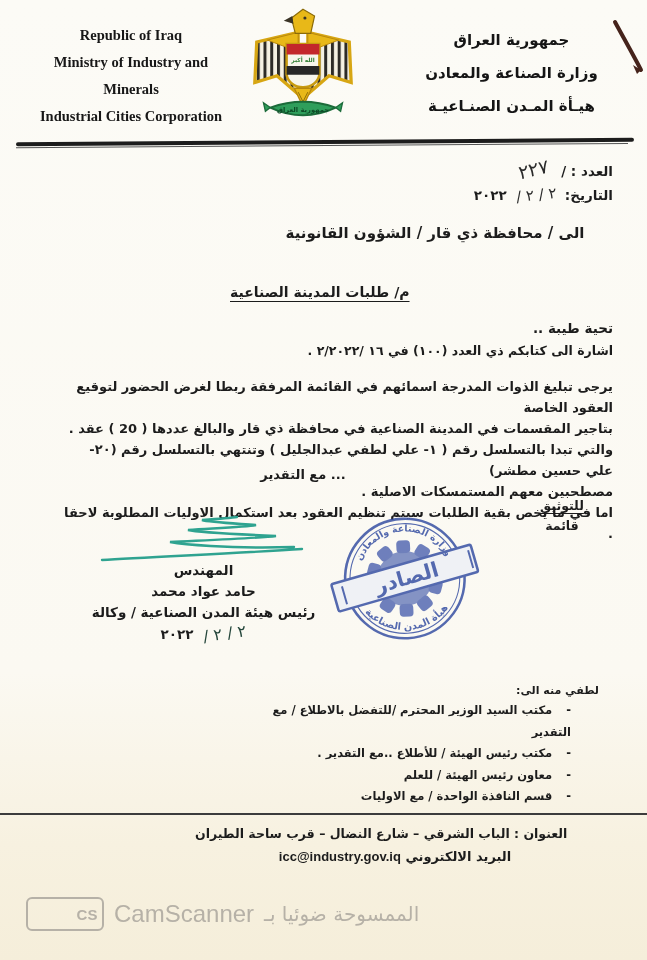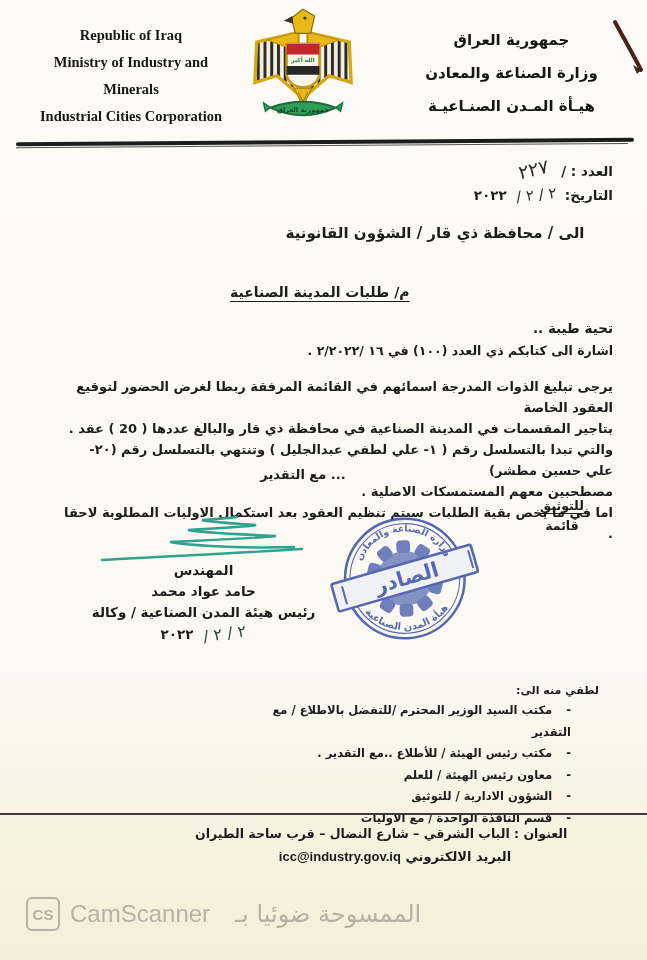--- a/index.html
+++ b/index.html
@@ -54,23 +54,23 @@
   
   .footer-line{top:813px;left:0;width:647px;height:2.4px;background:#3c3c3c;}
   .footer-address{top:826px;right:52px;width:400px;text-align:left;font-size:12.5px;}
   .footer-email{top:849px;right:52px;width:400px;text-align:center;font-size:13px;}
   .footer-email .mail{font-family:"Liberation Sans","DejaVu Sans",sans-serif;
     font-weight:700;direction:ltr;unicode-bidi:embed;}
   
   .wm{top:897px;left:26px;display:flex;align-items:center;gap:10px;color:#b6b1a7;}
   .wm-badge{width:30px;height:30px;border:2.5px solid #b6b1a7;border-radius:6px;
     display:flex;align-items:center;justify-content:center;font-size:15px;font-weight:700;
-    font-family:"Liberation Sans",sans-serif;}
+    font-family:"Liberation Sans",sans-serif;padding-left:44px;}
   .wm-name{font-size:24px;font-family:"Liberation Sans",sans-serif;font-weight:400;}
-  .wm-ar{font-size:24px;direction:rtl;font-weight:400;margin-left:15px;}
+  .wm-ar{font-size:20px;direction:rtl;font-weight:400;}
   .pen-mark{right:0px;top:10px;}
 </style>
 </head>
 <body>
 
 <div class="page">
 
   <div class="abs lh-en">
     <div>Republic of Iraq</div>
     <div>Ministry of Industry and</div>
@@ -227,24 +227,20 @@
     <div class="cc-item">
       <span class="dash">-</span>
       <span>مكتب رئيس الهيئة / للأطلاع ..مع التقدير .</span>
     </div>
     <div class="cc-item">
       <span class="dash">-</span>
       <span>معاون رئيس الهيئة / للعلم</span>
     </div>
     <div class="cc-item">
       <span class="dash">-</span>
-      <span>الشؤون الادارية / للتوثيق</span>
-    </div>
-    <div class="cc-item">
-      <span class="dash">-</span>
       <span>قسم النافذة الواحدة / مع الاوليات</span>
     </div>
   </div>
 
   <div class="abs footer-line"></div>
   <div class="abs footer-address ar">العنوان : الباب الشرقي – شارع النضال – قرب ساحة الطيران</div>
   <div class="abs footer-email ar">
     <span>البريد الالكتروني</span>
     <span class="mail">icc@industry.gov.iq</span>
   </div>

